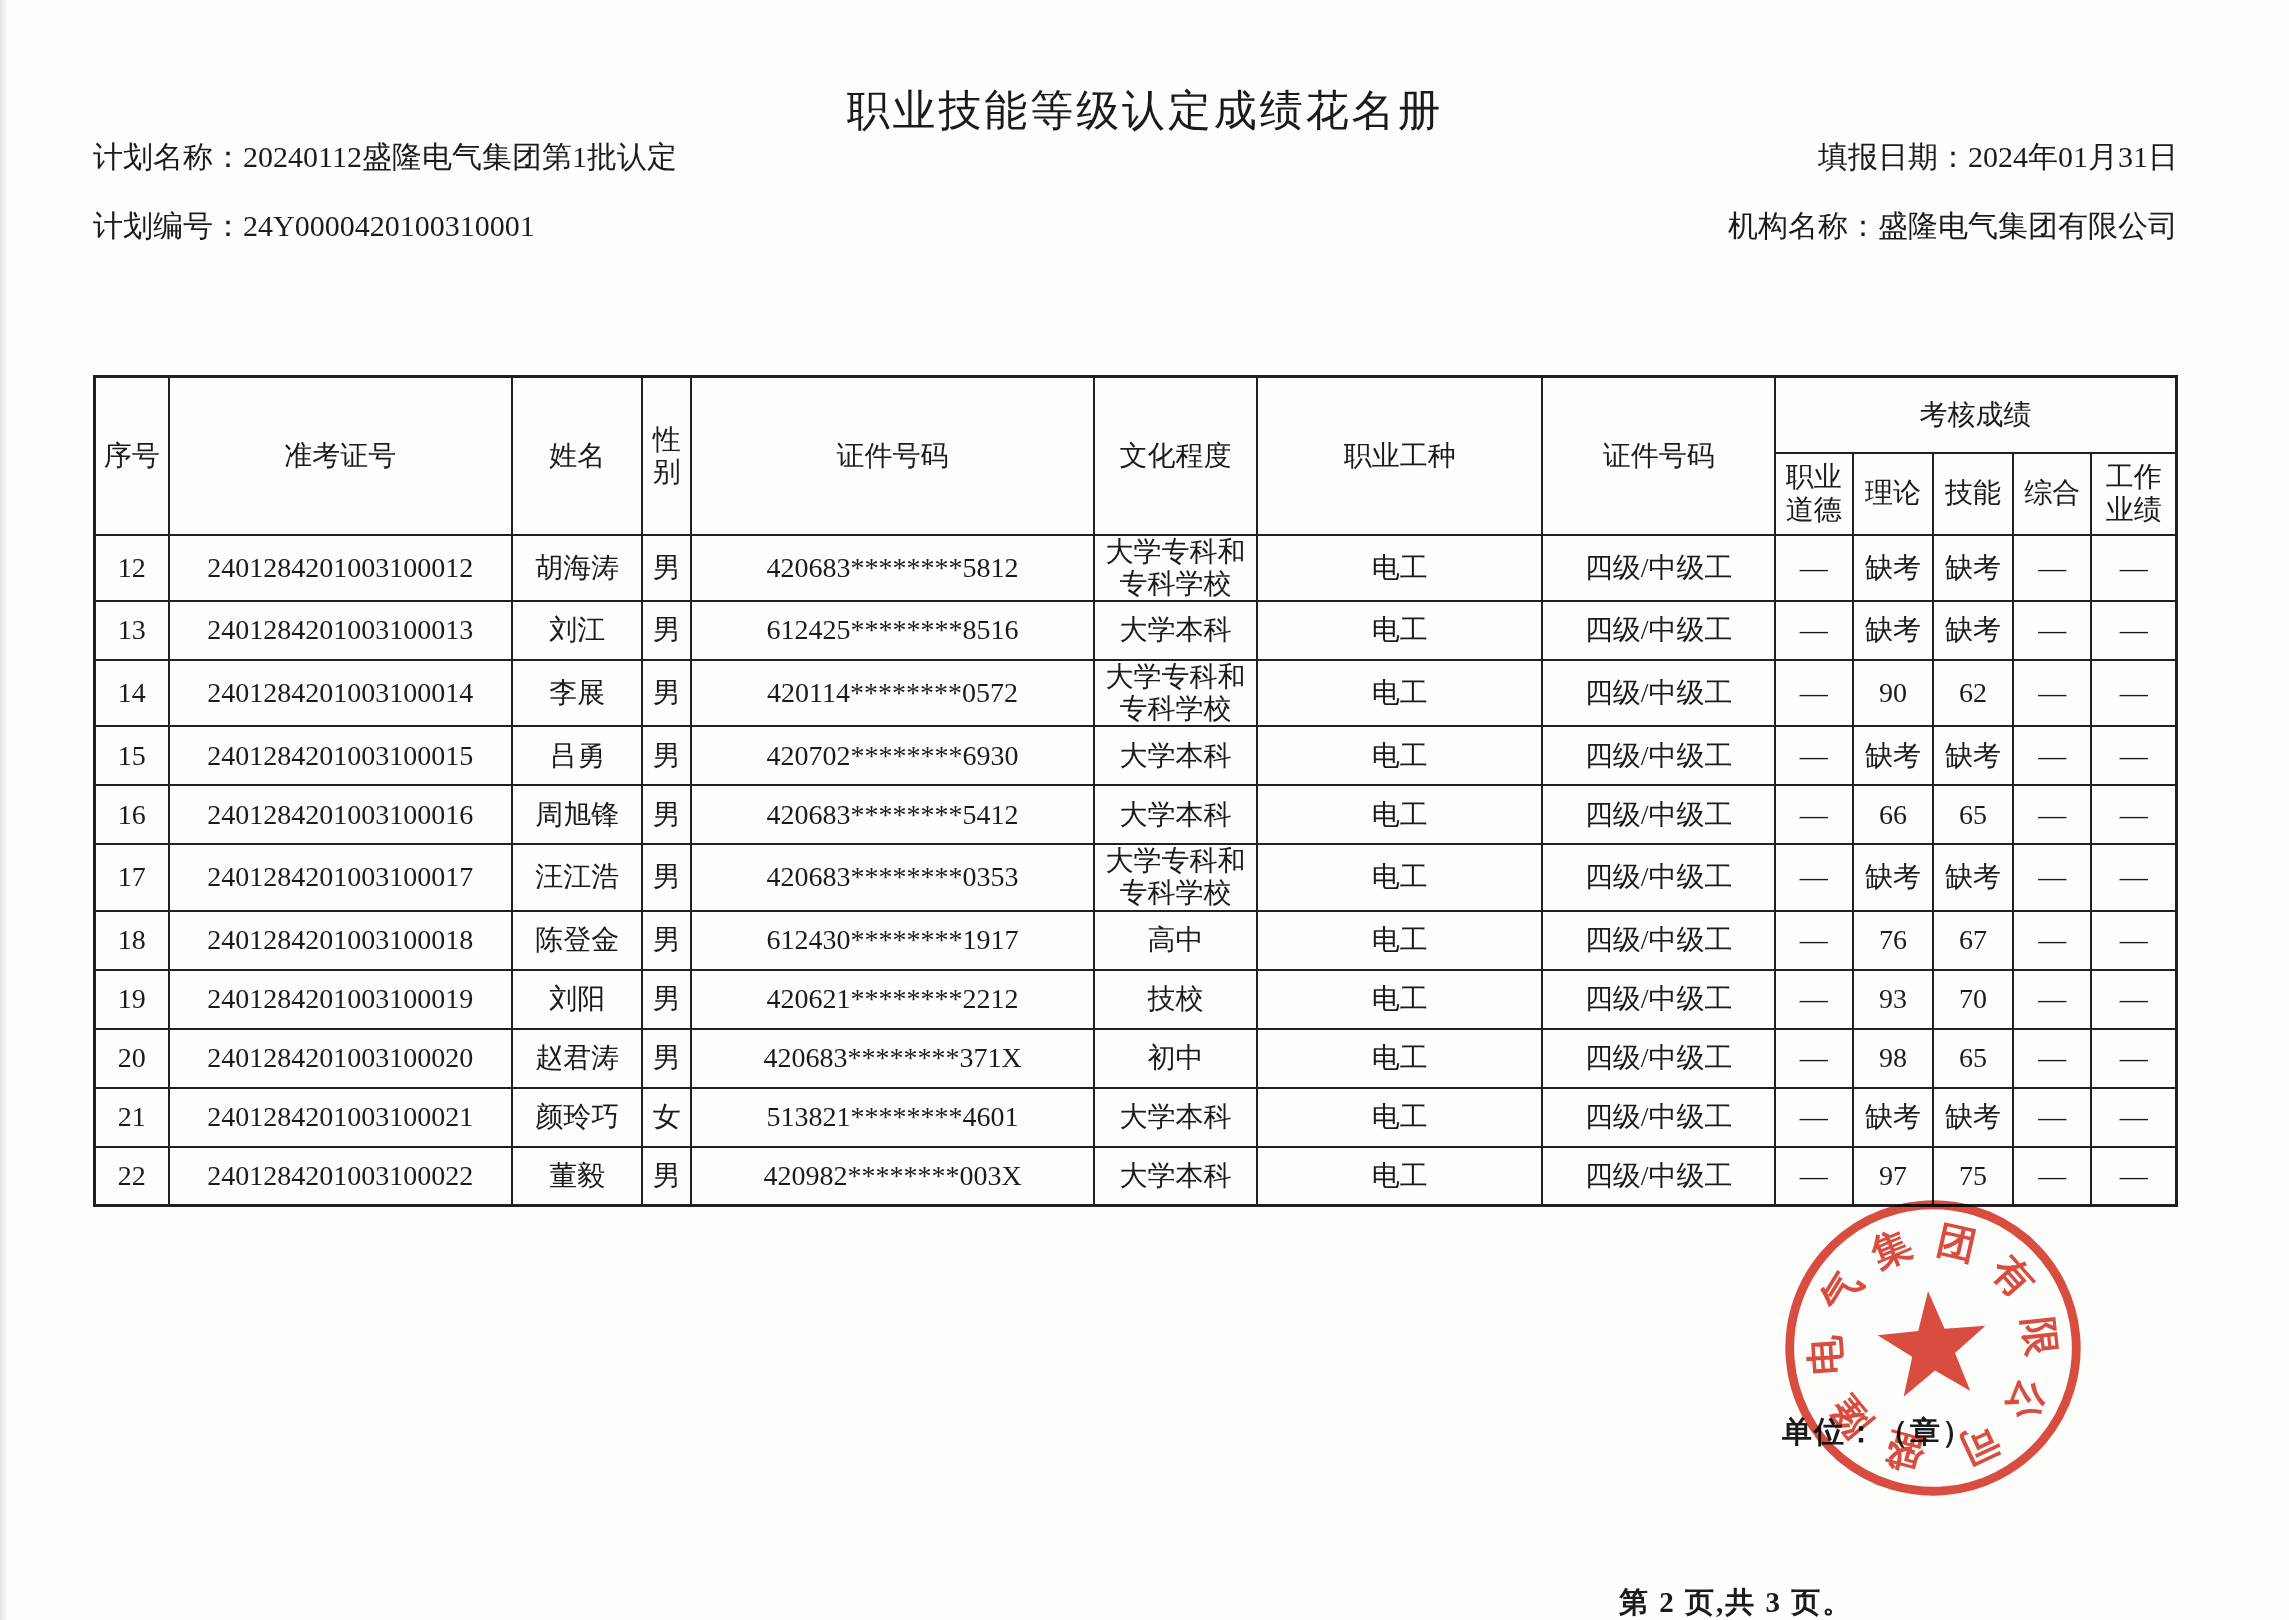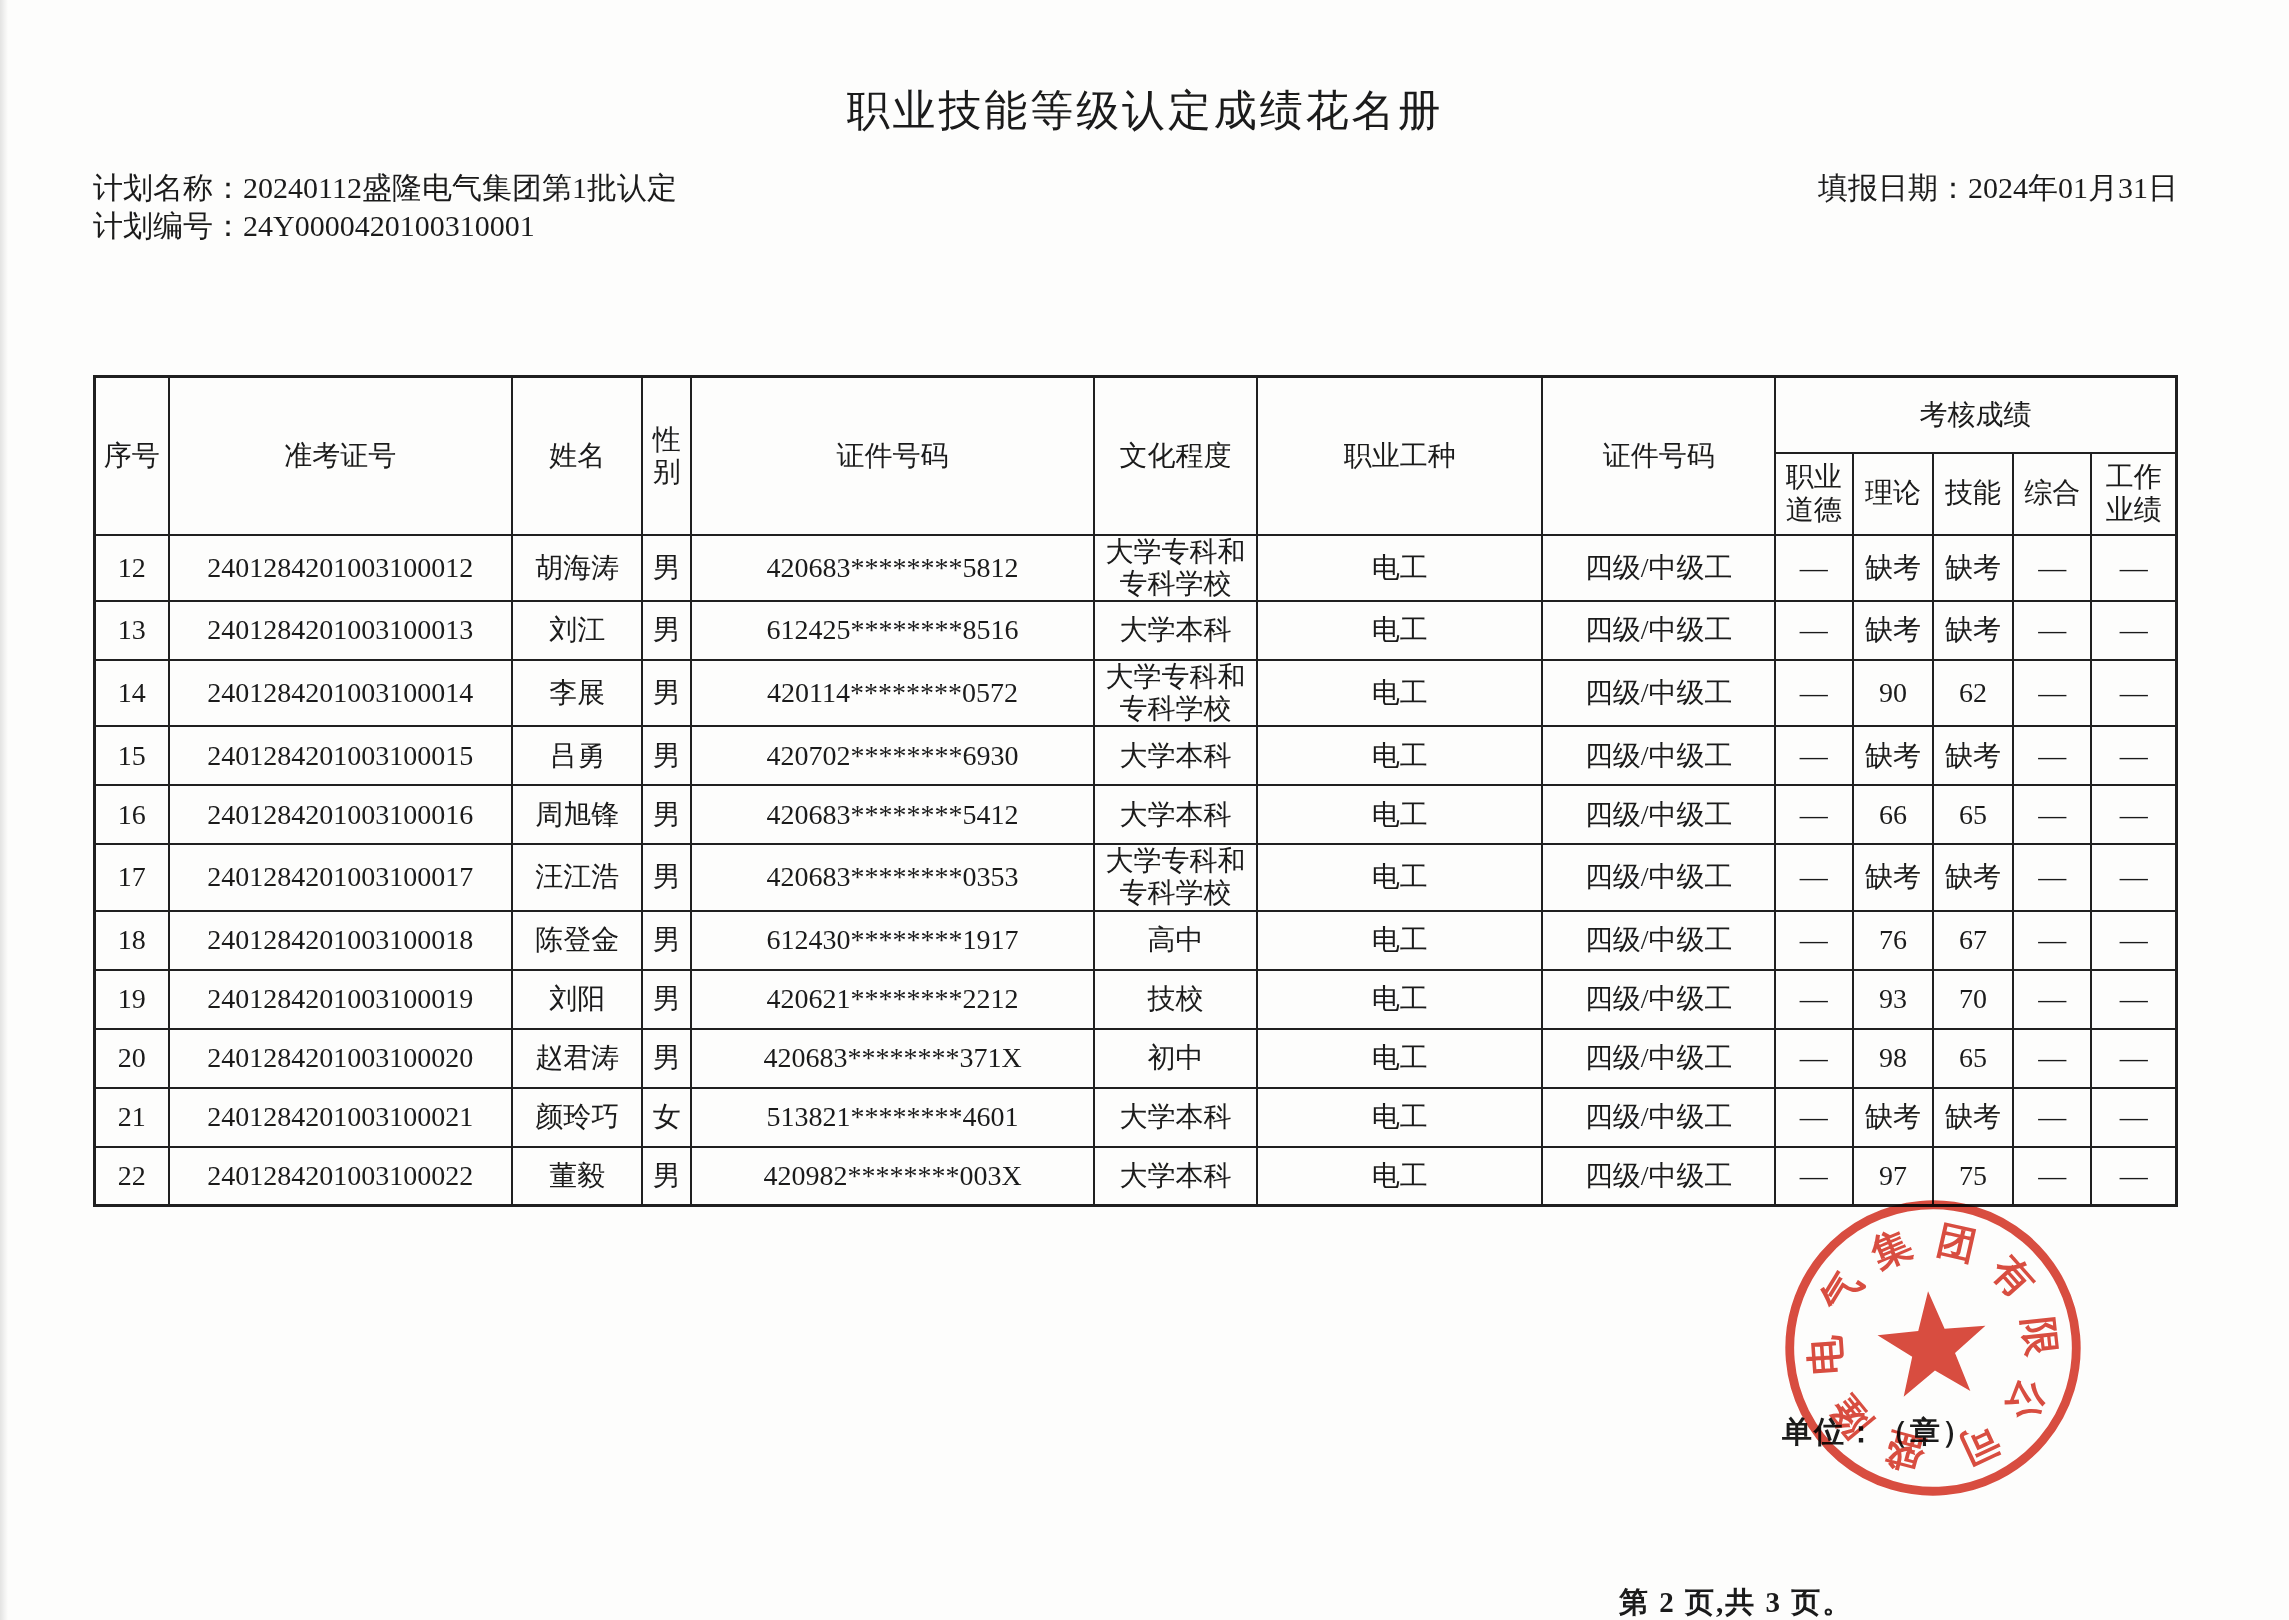--- a/index.html
+++ b/index.html
@@ -19,21 +19,21 @@
   }
   .title{
     position:absolute;left:0;top:82px;width:100%;
     text-align:center;font-size:43px;font-weight:normal;letter-spacing:2.9px;
   }
   .meta{
     position:absolute;left:93px;width:2085px;
     display:flex;justify-content:space-between;
     font-size:30px;
   }
-  .meta1{top:168px;}
+  .meta1{top:137px;}
   .meta2{top:206px;gap:36px;}
   table.roster{
     position:absolute;left:93px;top:375px;
     width:2085px;
     border-collapse:collapse;table-layout:fixed;
     border:3.9px solid var(--ink);
   }
   table.roster th, table.roster td{
     border:2.5px solid var(--ink);
     text-align:center;vertical-align:middle;
@@ -75,20 +75,21 @@
 
   <div class="title">职业技能等级认定成绩花名册</div>
 
   <div class="meta meta1">
     <div><span>计划名称：</span><span>20240112盛隆电气集团第1批认定</span></div>
     <div><span>填报日期：</span><span>2024年01月31日</span></div>
   </div>
 
   <div class="meta meta2">
     <div><span>计划编号：</span><span>24Y0000420100310001</span></div>
+    <div><span>机构名称：</span><span>盛隆电气集团有限公司</span></div>
   </div>
 
   <table class="roster">
     <colgroup>
       <col style="width:74px">
         <col style="width:343px">
         <col style="width:130px">
       <col style="width:49px">
         <col style="width:402px">
         <col style="width:163px">

